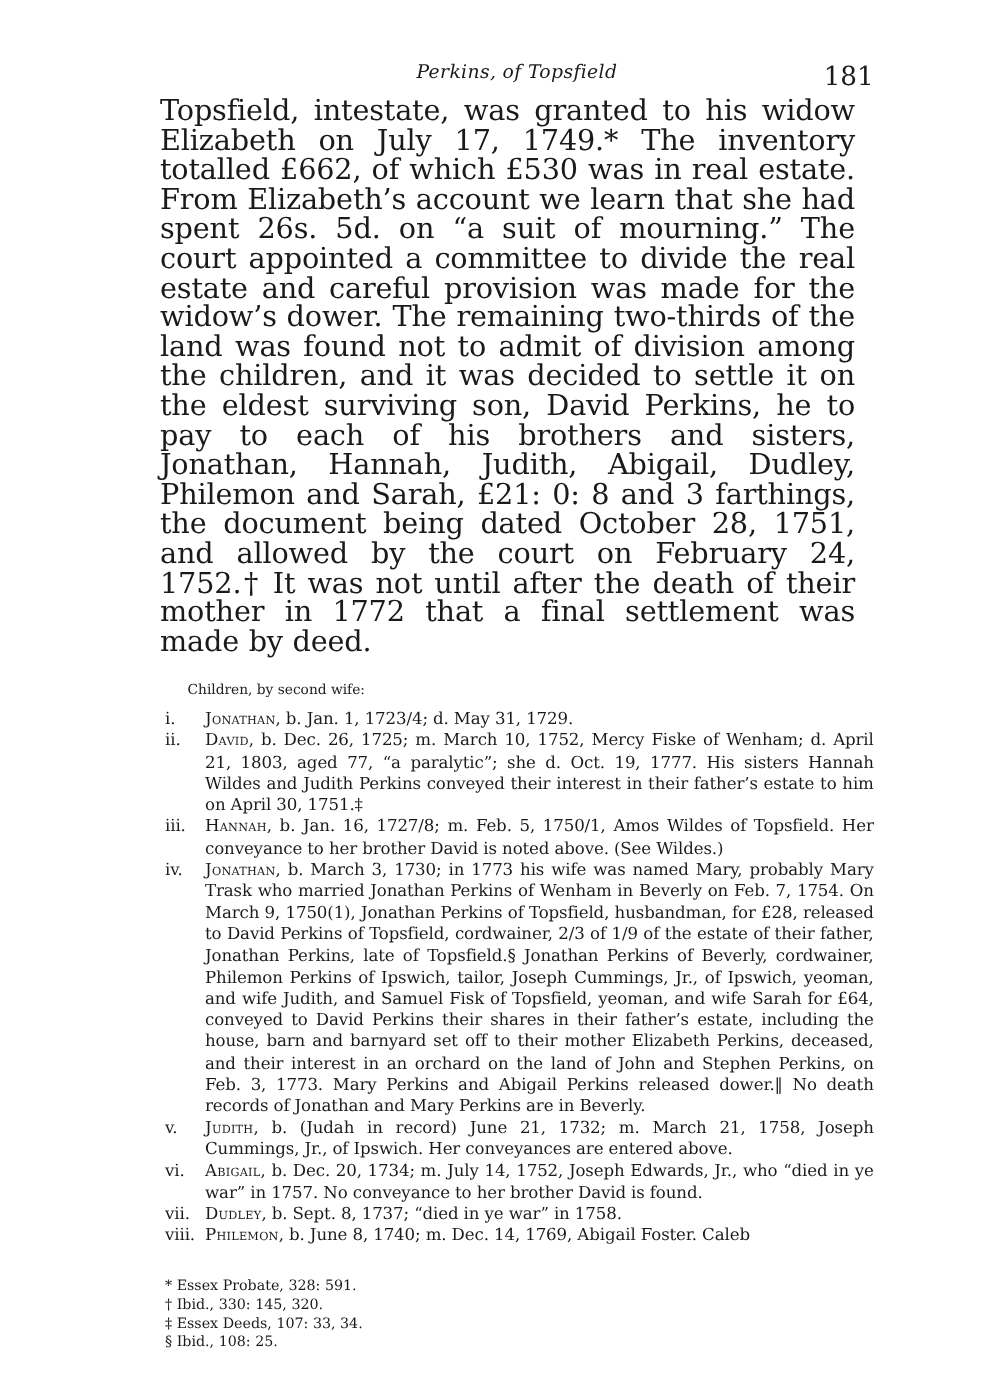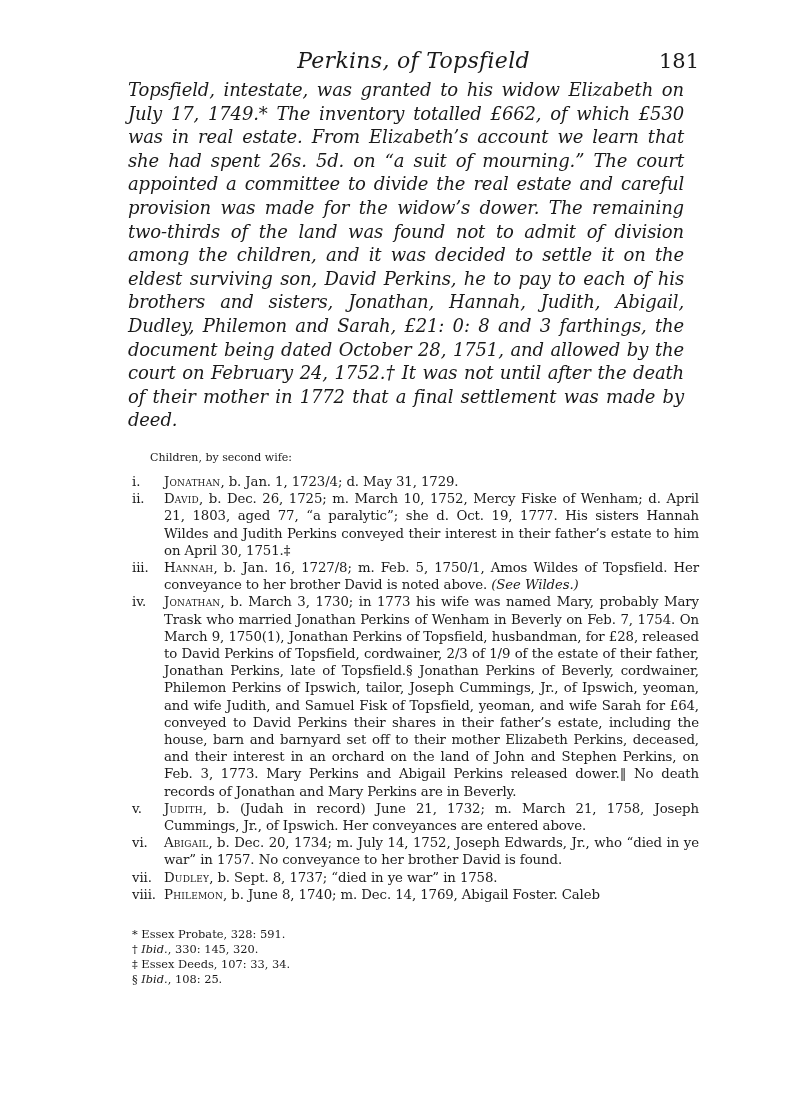--- a/index.html
+++ b/index.html
@@ -24,39 +24,38 @@
     .running-head {
       position: relative;
       height: 28px;
     }
     .running-title {
       position: absolute;
       left: 0;
       right: 0;
       text-align: center;
       font-style: italic;
-      font-size: 22px;
+      font-size: 15px;
       letter-spacing: 0.3px;
       top: 2px;
     }
     .page-number {
       position: absolute;
       right: 0;
       top: 3px;
       font-size: 21px;
     }
     .body-para {
       margin: 4px 15px 0 0;
-      font-size: 18px;
+      font-size: 23px;
       line-height: 23.6px;
       text-align: justify;
       text-align-last: left;
       letter-spacing: -0.15px;
       word-spacing: 0.5px;
-      font-style: italic;
     }
     .children-heading {
       margin: 15px 0 4px 22px;
       font-size: 11px;
       line-height: 22px;
     }
     .child-list {
       margin: 0;
       padding: 0;
       list-style: none;
@@ -74,21 +73,21 @@
       position: absolute;
       left: 4px;
       top: 0;
       width: 32px;
     }
     .child-name {
       font-variant: small-caps;
       letter-spacing: 0.2px;
       margin-top: 33px;
     }
-    .ital { font-style: italic; }
+    .ital { }
     .footnotes {
       margin-top: 24px;
       font-size: 11.4px;
       line-height: 15px;
       padding-left: 4px;
     }
     .footnote { white-space: nowrap; }
   </style>
 </head>
 <body>

